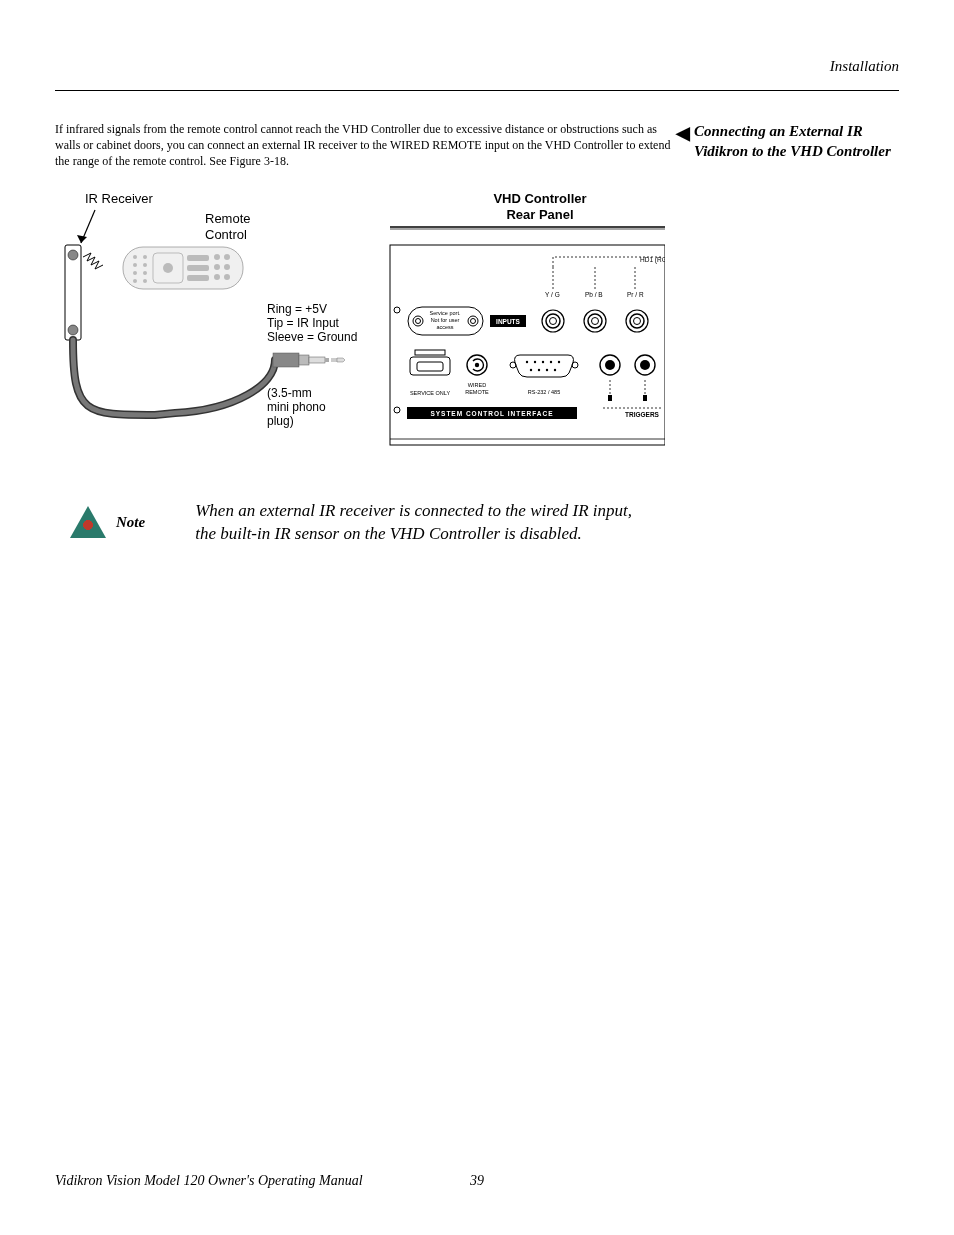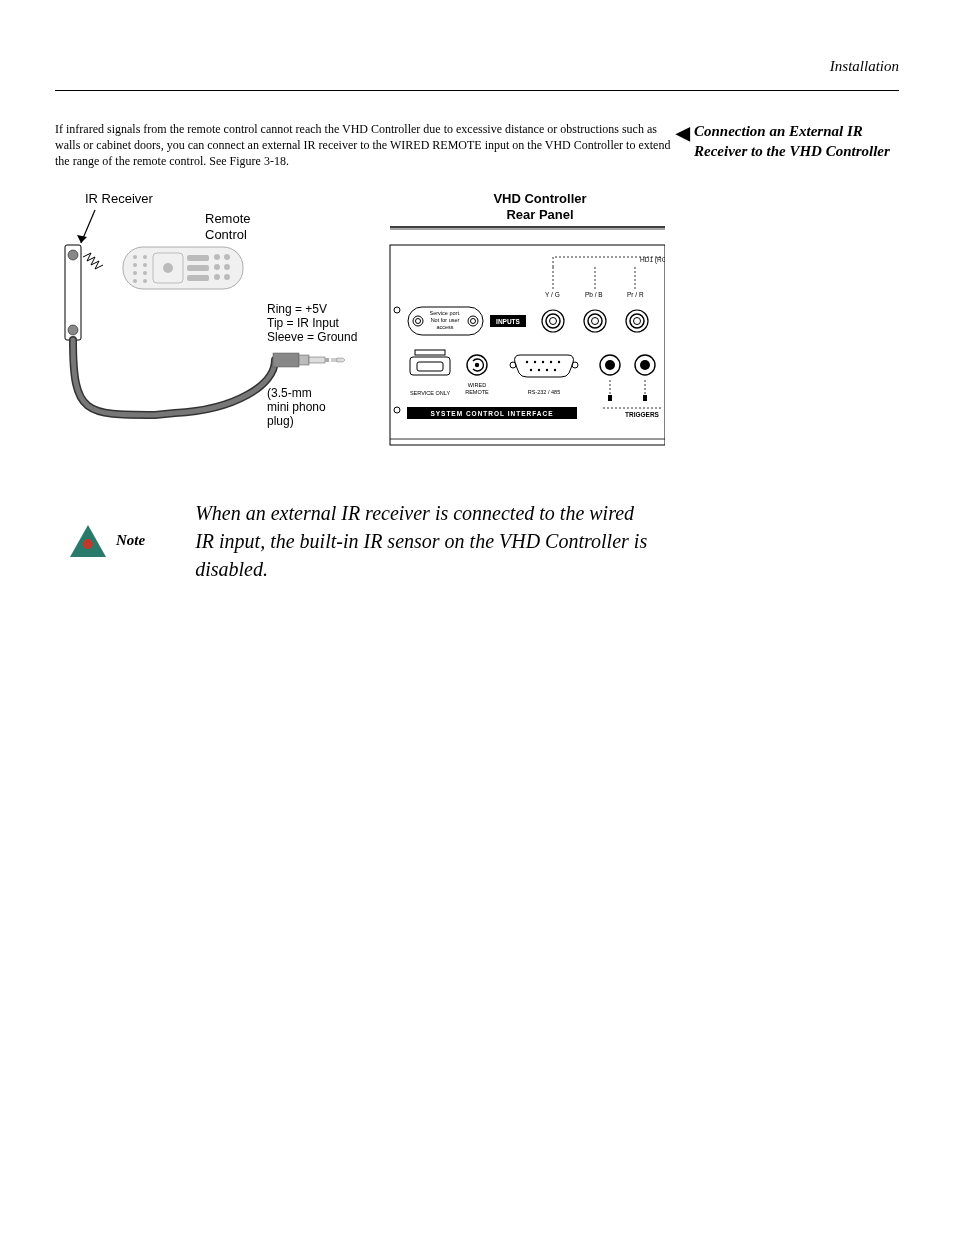--- a/index.html
+++ b/index.html
@@ -91,21 +91,21 @@
     height: 14px;
     background: radial-gradient(circle, #c0392b 40%, transparent 41%);
   }
   .note-label {
     font-style: italic;
     font-weight: bold;
     font-size: 15px;
   }
   .note-text {
     font-style: italic;
-    font-size: 20px;
+    font-size: 17px;
     line-height: 1.4;
     max-width: 460px;
   }
   .footer {
     position: absolute;
     bottom: 46px;
     left: 55px;
     right: 55px;
     display: flex;
     font-style: italic;
@@ -132,21 +132,21 @@
 <body>
 
 <div class="page">
   <div class="header-label">Installation</div>
   <hr class="header-rule">
 
   <div class="two-col">
     <div class="body-col">If infrared signals from the remote control cannot reach the VHD Controller due to excessive distance or obstructions such as walls or cabinet doors, you can connect an external IR receiver to the WIRED REMOTE input on the VHD Controller to extend the range of the remote control. See Figure 3-18.</div>
     <div class="side-col">
       <span class="side-arrow">◀</span>
-      <span>Connection an External IR Receiver to the VHD Controller</span>
+      <span>Connecting an External IR Vidikron to the VHD Controller</span>
     </div>
   </div>
 
   <div class="figure">
     <div class="diagram-wrap">
       <svg viewBox="0 0 610 270">
 
         <text class="d-text" x="30" y="18" font-size="13">IR Receiver</text>
         <line class="stroke" x1="40" y1="25" x2="26" y2="58" stroke-width="1.2"></line>
         <polygon points="26,58 22,50 32,52" fill="#000"></polygon>
@@ -295,13 +295,17 @@
 
 
   <div class="note-row">
     <div class="note-icon">
       <div class="triangle"></div>
       <div class="note-label">Note</div>
     </div>
     <div class="note-text">When an external IR receiver is connected to the wired IR input, the built-in IR sensor on the VHD Controller is disabled.</div>
   </div>
 
+  <div class="footer">
+    <div class="title">Vidikron Vision Model 120 Owner's Operating Manual</div>
+    <div class="pagenum">39</div>
+  </div>
 </div>
 
 </body></html>

